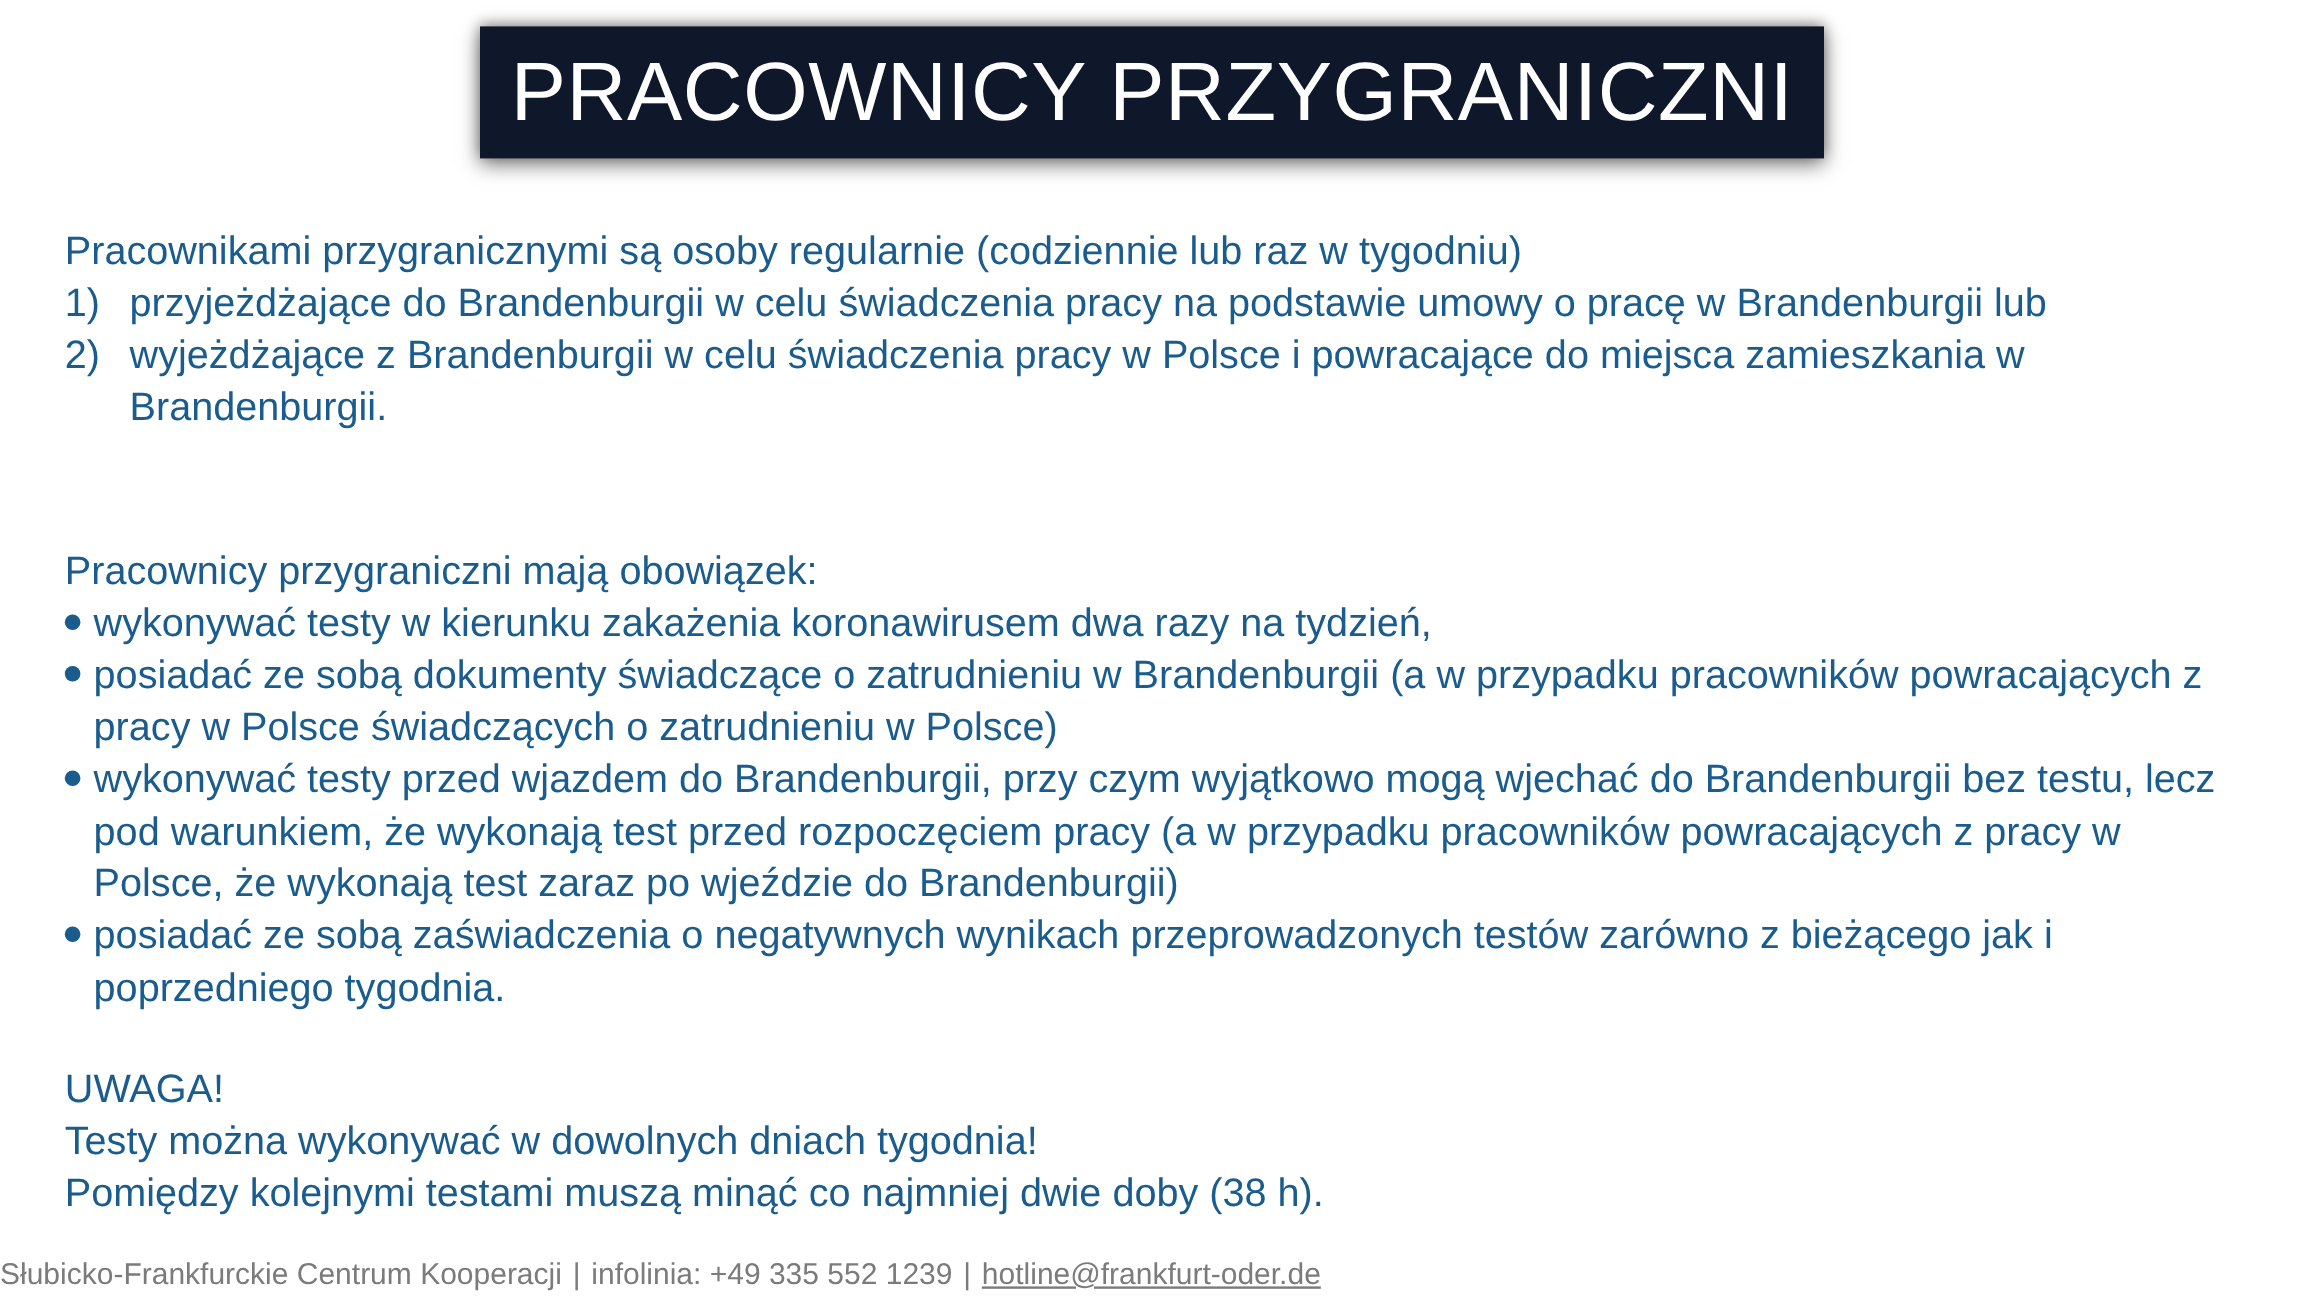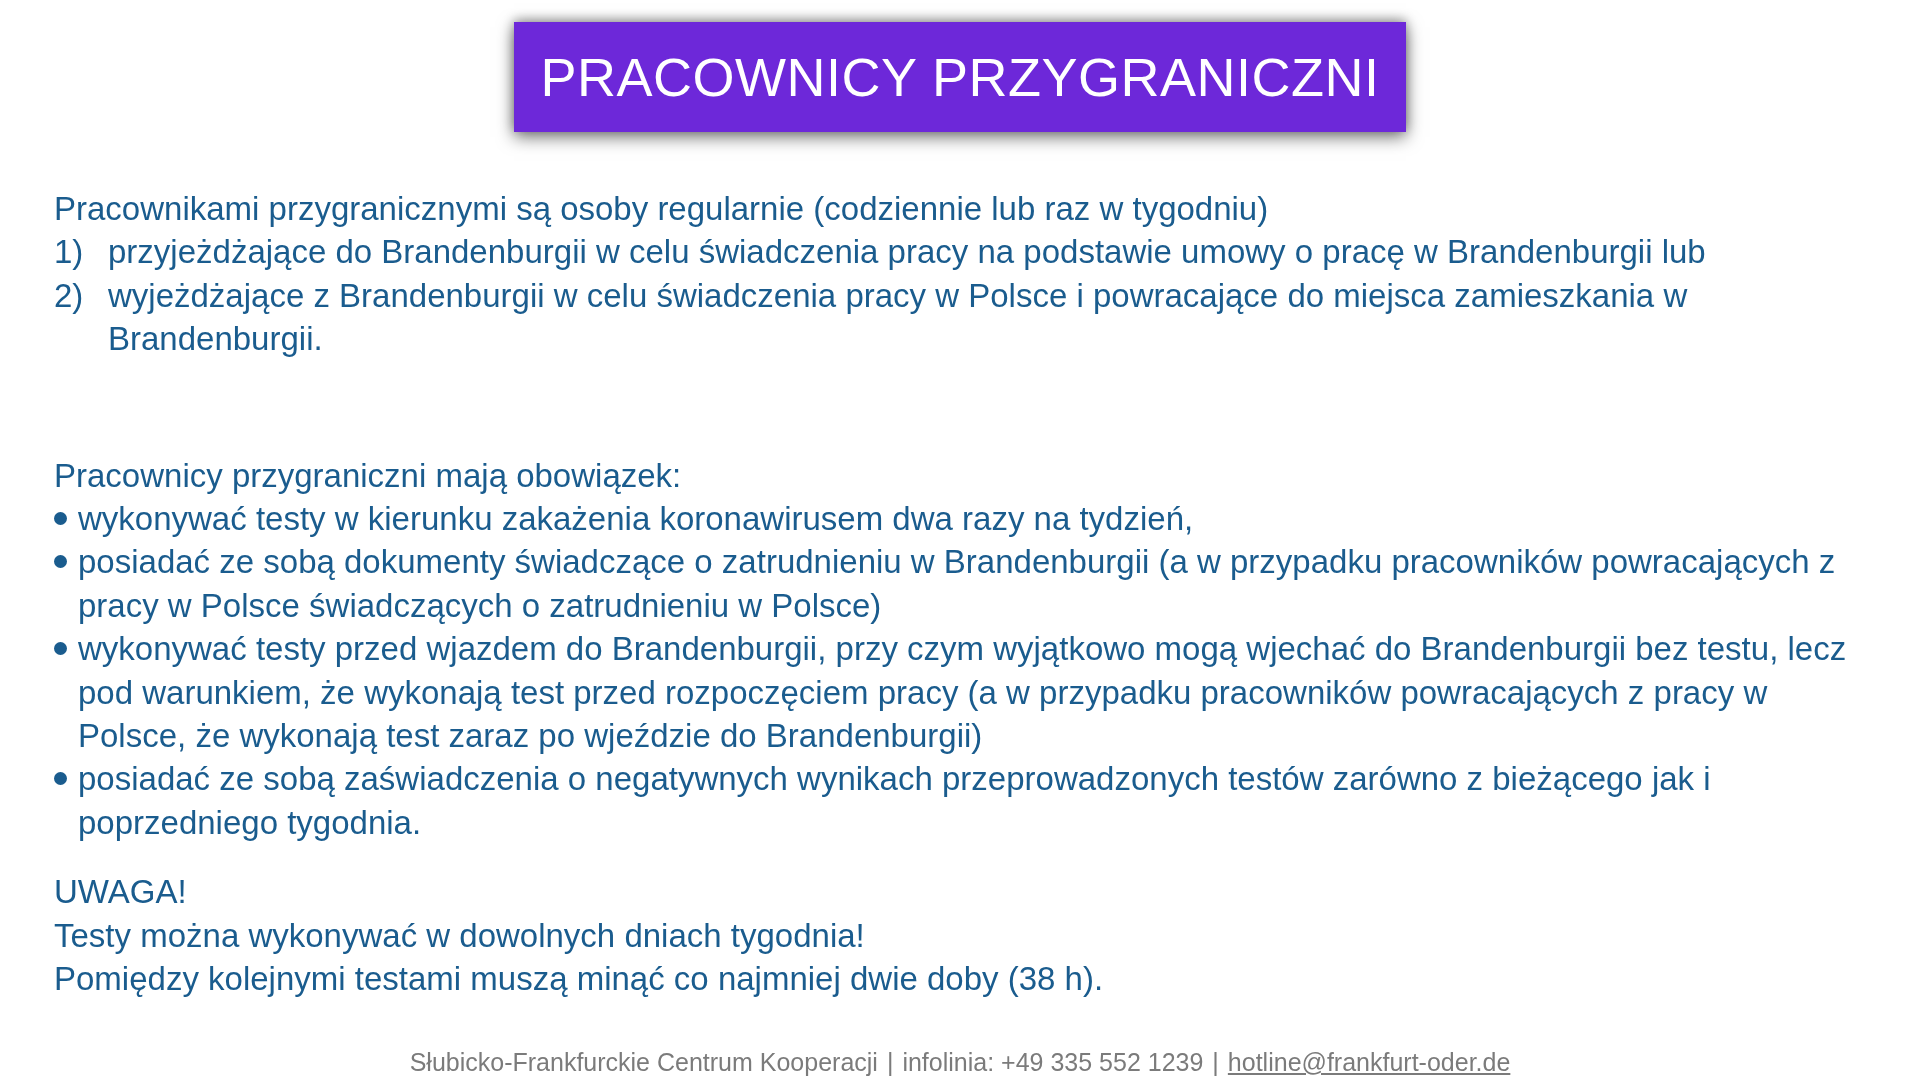--- a/index.html
+++ b/index.html
@@ -13,23 +13,23 @@
   }
   .banner-wrap {
     position: absolute;
     top: 22px;
     left: 0;
     width: 1920px;
     text-align: center;
   }
   .banner {
     display: inline-block;
-    background: #6d28d9;
+    background: #0f172a;
     color: #ffffff;
-    font-size: 54px;
+    font-size: 69px;
     line-height: 92px;
     padding: 9px 26px;
     letter-spacing: 0.5px;
     box-shadow: 0 5px 16px rgba(0,0,0,0.55), 0 -3px 10px rgba(0,0,0,0.28);
     white-space: nowrap;
   }
   .content {
     position: absolute;
     left: 54px;
     top: 187px;
@@ -53,27 +53,27 @@
   .bullet-dot {
     display: block;
     width: 13px;
     height: 13px;
     border-radius: 50%;
     background: #1a5c8e;
     margin-top: 15px;
   }
   .num-text, .bullet-text { flex: 1 1 auto; }
   .obligations { margin-top: 93px; }
-  .notice { margin-top: 26px; }
+  .notice { margin-top: 41px; }
   .footer {
     position: absolute;
     left: 0;
     top: 1046px;
     width: 1920px;
-    text-align: center;
+    text-align: left;
     color: #7b7b7b;
     font-size: 25px;
     line-height: 32px;
   }
   .footer .sep { margin: 0 9px; }
   .footer a {
     color: #7b7b7b;
     text-decoration: underline;
     cursor: pointer;
   }

